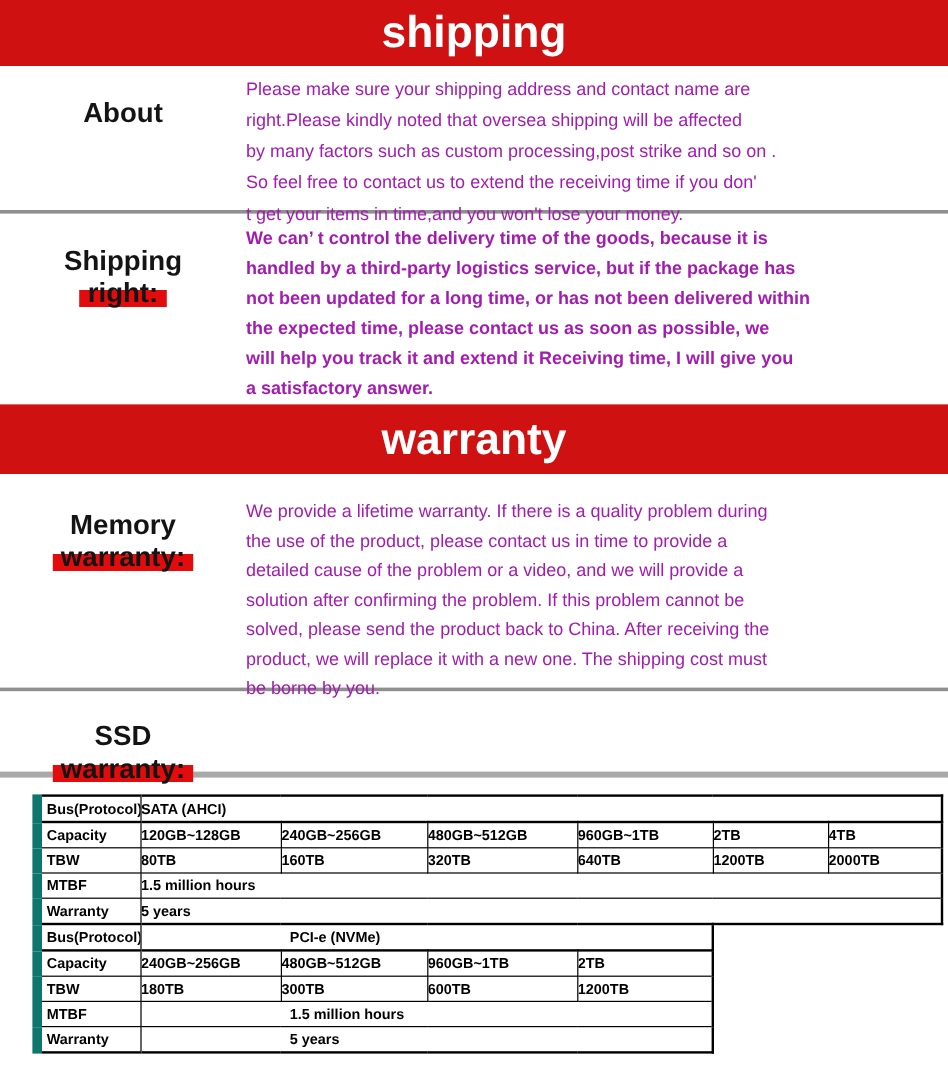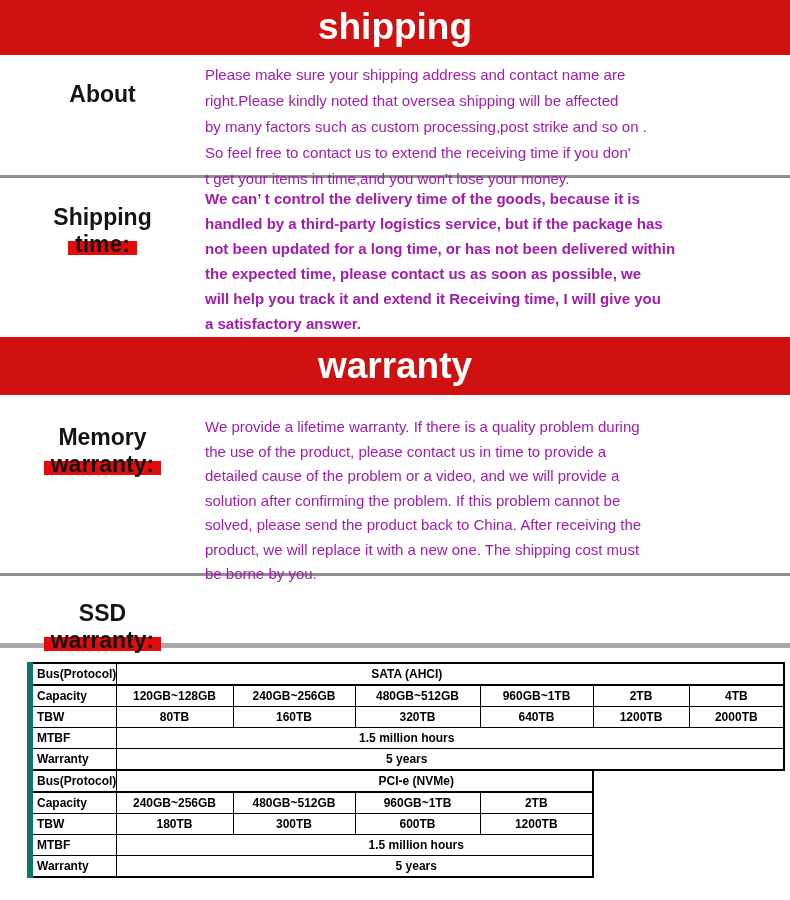--- a/index.html
+++ b/index.html
@@ -40,24 +40,24 @@
   .s3 .para { padding-top:20px;  line-height:24.5px; }
   .s4 .para { padding-top:12px; line-height:26px; }
   .divider { width:790px; height:3px; background:#8f8f8f; }
   .divider.thick { height:5px; background:#a9a9a9; }
   table.spec {
     border-collapse:collapse; table-layout:fixed;
     margin:14px 0 0 27px; width:754px;
     font-weight:700; font-size:12px; color:#000;
   }
   table.spec td {
-    border:1px solid #000; height:20px; padding:0; text-align:center;
+    border:1px solid #000; height:20px; padding:0; text-align:left;
     overflow:hidden; white-space:nowrap;
   }
-  table.spec td.lab { text-align:left; padding-left:4px; border-left:6px solid #0f766e; }
+  table.spec td.lab { text-align:left; padding-left:4px; border-left:8px solid #0f766e; }
   table.spec tr.first td { border-top:2px solid #000; }
   table.spec td.nob { border:none; }
   .bb2 { border-bottom-width:2px !important; }
   .br2 { border-right-width:2px !important; }
   .shiftL { padding-right:86px !important; }
   .shiftR { padding-left:124px !important;margin-top:34px; }
 </style>
 </head>
 <body>
 
@@ -74,21 +74,21 @@
 by many factors such as custom processing,post strike and so on .
 So feel free to contact us to extend the receiving time if you don'
 t get your items in time,and you won't lose your money.</div>
 </div>
 
 <div class="divider"></div>
 
 <div class="sect s2">
   <div class="label-col">
     <span>Shipping</span><br>
-    <span class="hl">time:</span>
+    <span class="hl">right:</span>
   </div>
   <div class="para">We can’ t control the delivery time of the goods, because it is
 handled by a third-party logistics service, but if the package has
 not been updated for a long time, or has not been delivered within
 the expected time, please contact us as soon as possible, we
 will help you track it and extend it Receiving time, I will give you
 a satisfactory answer.</div>
 </div>
 
 <div class="banner b2">

